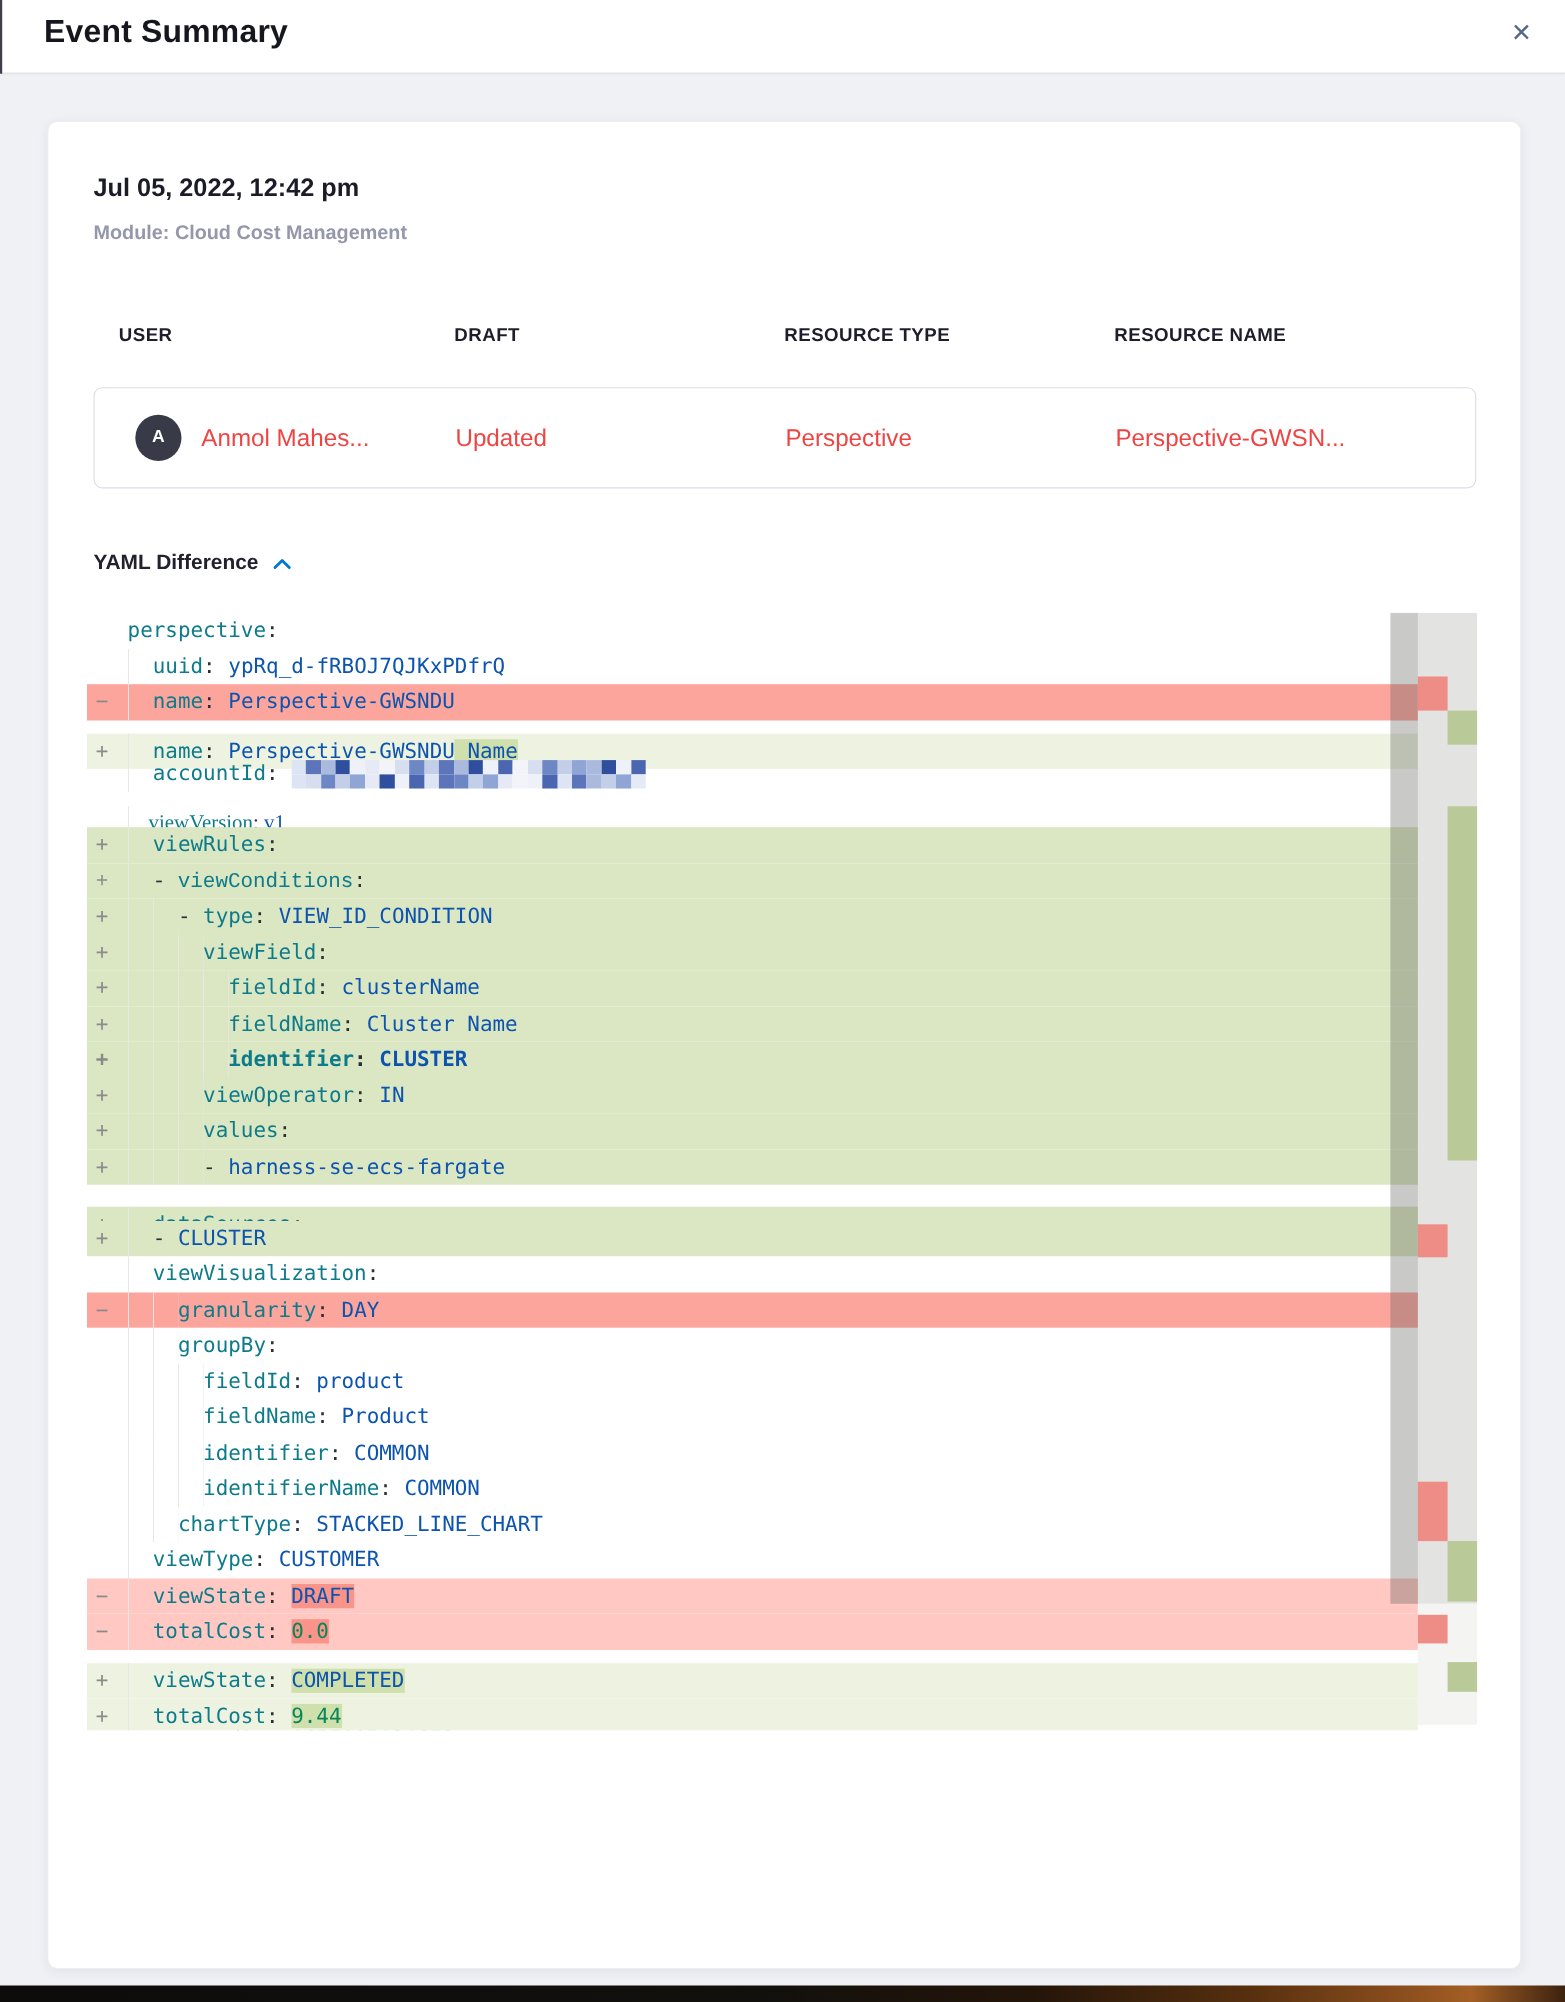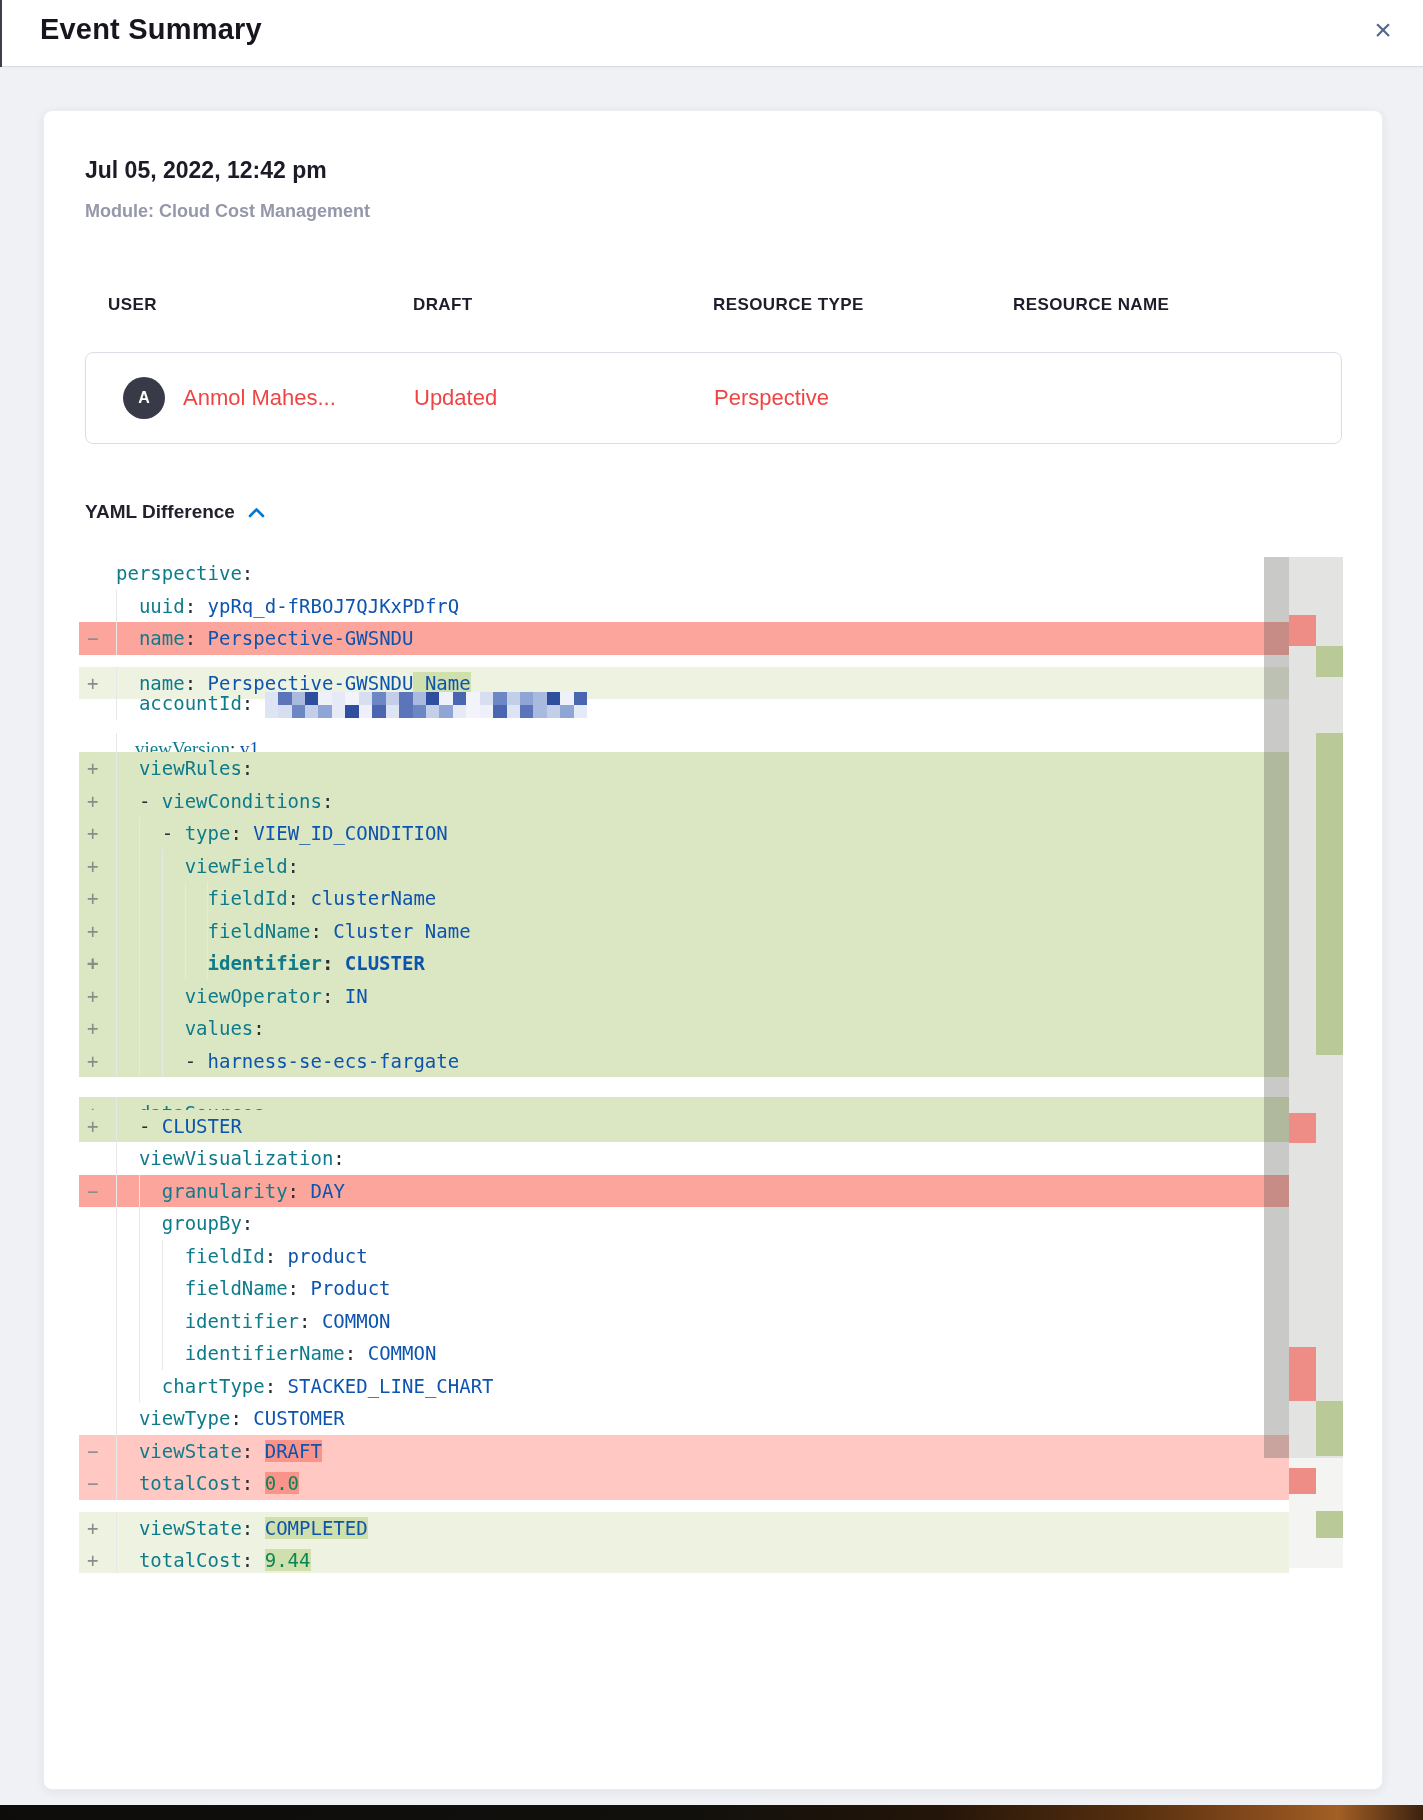--- a/index.html
+++ b/index.html
@@ -78,39 +78,40 @@
         <span class="hcol">DRAFT</span>
         <span class="hcol">RESOURCE TYPE</span>
         <span class="hcol">RESOURCE NAME</span>
       </div>
 
     <div class="rowbox">
       <div class="avatar">A</div>
       <div class="rcell rc-user">Anmol Mahes...</div>
       <div class="rcell rc-action">Updated</div>
       <div class="rcell rc-type">Perspective</div>
+      <div class="rcell rc-name">Perspective-GWSN...</div>
     </div>
 
     <div class="ylabel">
       <span>YAML Difference</span>
       <svg width="17" height="11" viewBox="0 0 17 11">
         <polyline points="2,9 8.5,2.5 15,9" fill="none" stroke="#0278d5" stroke-width="2.6" stroke-linecap="round" stroke-linejoin="round"></polyline>
       </svg>
     </div>
 
     <div class="diff">
       <div id="lines">
           <div class="cl" style="top: 0px;"><span class="gut"></span><span class="ind" style="width: 0ch;"></span><span class="k">perspective</span><span class="pn">:</span></div>
           <div class="cl" style="top: 32.5px;"><span class="gut"></span><span class="ind" style="width: 2ch;"></span><span class="k">uuid</span><span class="pn">:</span><span class="pn"> </span><span class="v-str">ypRq_d-fRBOJ7QJKxPDfrQ</span></div>
           <div class="cl del-full" style="top: 65px;"><span class="gut">−</span><span class="ind" style="width: 2ch;"></span><span class="k">name</span><span class="pn">:</span><span class="pn"> </span><span class="v-str">Perspective-GWSNDU</span></div>
           <div class="cl add" style="top: 97.5px;"><span class="gut">+</span><span class="ind" style="width: 2ch;"></span><span class="k">name</span><span class="pn">:</span><span class="pn"> </span><span class="v-str">Perspective-GWSNDU</span><span class="v-str em">_Name</span></div>
           <div class="cl" style="top: 130px;"><span class="gut"></span><span class="ind" style="width: 2ch;"></span><span class="k">accountId</span><span class="pn">:</span><span class="pn"> </span><span class="mosaic"><i style="background: rgb(221, 228, 244);"></i><i style="background: rgb(91, 116, 186);"></i><i style="background: rgb(169, 186, 222);"></i><i style="background: rgb(47, 79, 158);"></i><i style="background: rgb(238, 241, 249);"></i><i style="background: rgb(230, 234, 246);"></i><i style="background: rgb(242, 244, 250);"></i><i style="background: rgb(214, 222, 240);"></i><i style="background: rgb(109, 134, 196);"></i><i style="background: rgb(195, 207, 233);"></i><i style="background: rgb(91, 116, 186);"></i><i style="background: rgb(169, 186, 222);"></i><i style="background: rgb(47, 79, 158);"></i><i style="background: rgb(238, 241, 249);"></i><i style="background: rgb(74, 102, 176);"></i><i style="background: rgb(242, 244, 250);"></i><i style="background: rgb(214, 222, 240);"></i><i style="background: rgb(109, 134, 196);"></i><i style="background: rgb(195, 207, 233);"></i><i style="background: rgb(143, 165, 214);"></i><i style="background: rgb(169, 186, 222);"></i><i style="background: rgb(47, 79, 158);"></i><i style="background: rgb(238, 241, 249);"></i><i style="background: rgb(74, 102, 176);"></i><i style="background: rgb(221, 228, 244);"></i><i style="background: rgb(214, 222, 240);"></i><i style="background: rgb(109, 134, 196);"></i><i style="background: rgb(195, 207, 233);"></i><i style="background: rgb(143, 165, 214);"></i><i style="background: rgb(230, 234, 246);"></i><i style="background: rgb(47, 79, 158);"></i><i style="background: rgb(238, 241, 249);"></i><i style="background: rgb(74, 102, 176);"></i><i style="background: rgb(221, 228, 244);"></i><i style="background: rgb(91, 116, 186);"></i><i style="background: rgb(109, 134, 196);"></i><i style="background: rgb(195, 207, 233);"></i><i style="background: rgb(143, 165, 214);"></i><i style="background: rgb(230, 234, 246);"></i><i style="background: rgb(242, 244, 250);"></i><i style="background: rgb(238, 241, 249);"></i><i style="background: rgb(74, 102, 176);"></i><i style="background: rgb(221, 228, 244);"></i><i style="background: rgb(91, 116, 186);"></i><i style="background: rgb(169, 186, 222);"></i><i style="background: rgb(195, 207, 233);"></i><i style="background: rgb(143, 165, 214);"></i><i style="background: rgb(230, 234, 246);"></i></span></div>
           <div class="cl" style="top: 176px; font-family: Liberation Serif, serif;"><span class="gut"></span><span class="ind" style="width: 2ch;"></span><span class="k">viewVersion</span><span class="pn">:</span><span class="pn"> </span><span class="v-str">v1</span></div>
           <div class="cl add-full" style="top: 195px;"><span class="gut">+</span><span class="ind" style="width: 2ch;"></span><span class="k">viewRules</span><span class="pn">:</span></div>
-          <div class="cl add-full" style="top: 227.5px;"><span class="gut">+</span><span class="ind" style="width: 2ch;"></span><span class="dash">- </span><span class="k">viewConditions</span><span class="pn">:</span></div>
+          <div class="cl add-full" style="top: 227.5px; font-family: Liberation Mono, monospace;"><span class="gut">+</span><span class="ind" style="width: 2ch;"></span><span class="dash">- </span><span class="k">viewConditions</span><span class="pn">:</span></div>
           <div class="cl add-full" style="top: 260px;"><span class="gut">+</span><span class="ind" style="width: 4ch;"></span><span class="dash">- </span><span class="k">type</span><span class="pn">:</span><span class="pn"> </span><span class="v-str">VIEW_ID_CONDITION</span></div>
           <div class="cl add-full" style="top: 292.5px;"><span class="gut">+</span><span class="ind" style="width: 6ch;"></span><span class="k">viewField</span><span class="pn">:</span></div>
           <div class="cl add-full" style="top: 325px;"><span class="gut">+</span><span class="ind" style="width: 8ch;"></span><span class="k">fieldId</span><span class="pn">:</span><span class="pn"> </span><span class="v-str">clusterName</span></div>
           <div class="cl add-full" style="top: 357.5px;"><span class="gut">+</span><span class="ind" style="width: 8ch;"></span><span class="k">fieldName</span><span class="pn">:</span><span class="pn"> </span><span class="v-str">Cluster Name</span></div>
           <div class="cl add-full" style="top: 390px; font-weight: bold;"><span class="gut">+</span><span class="ind" style="width: 8ch;"></span><span class="k">identifier</span><span class="pn">:</span><span class="pn"> </span><span class="v-str">CLUSTER</span></div>
           <div class="cl add-full" style="top: 422.5px;"><span class="gut">+</span><span class="ind" style="width: 6ch;"></span><span class="k">viewOperator</span><span class="pn">:</span><span class="pn"> </span><span class="v-str">IN</span></div>
           <div class="cl add-full" style="top: 455px;"><span class="gut">+</span><span class="ind" style="width: 6ch;"></span><span class="k">values</span><span class="pn">:</span></div>
           <div class="cl add-full" style="top: 487.5px;"><span class="gut">+</span><span class="ind" style="width: 6ch;"></span><span class="dash">- </span><span class="pn"></span><span class="v-str">harness-se-ecs-fargate</span></div>
           <div class="cl add-full" style="top: 520px; margin-top: 20px;"><span class="gut">+</span><span class="ind" style="width: 2ch;"></span><span class="k">dataSources</span><span class="pn">:</span></div>
           <div class="cl add-full" style="top: 552.5px;"><span class="gut">+</span><span class="ind" style="width: 2ch;"></span><span class="dash">- </span><span class="pn"></span><span class="v-str">CLUSTER</span></div>

